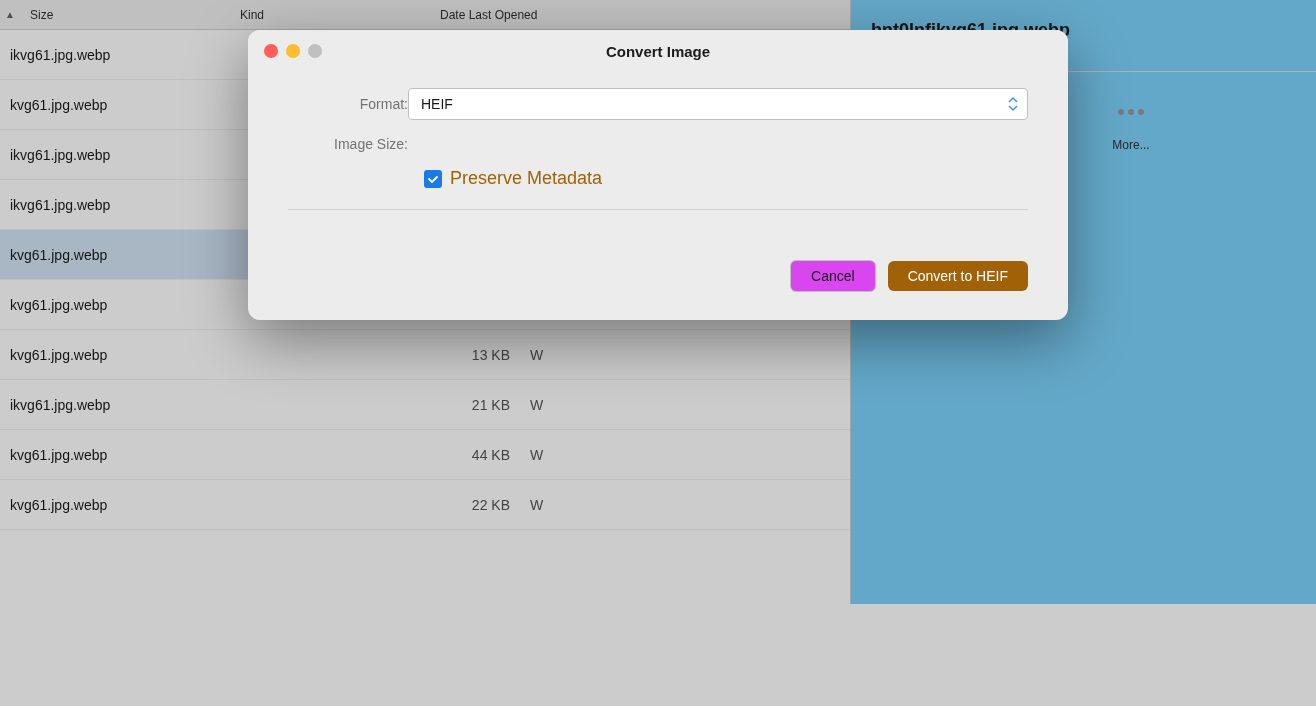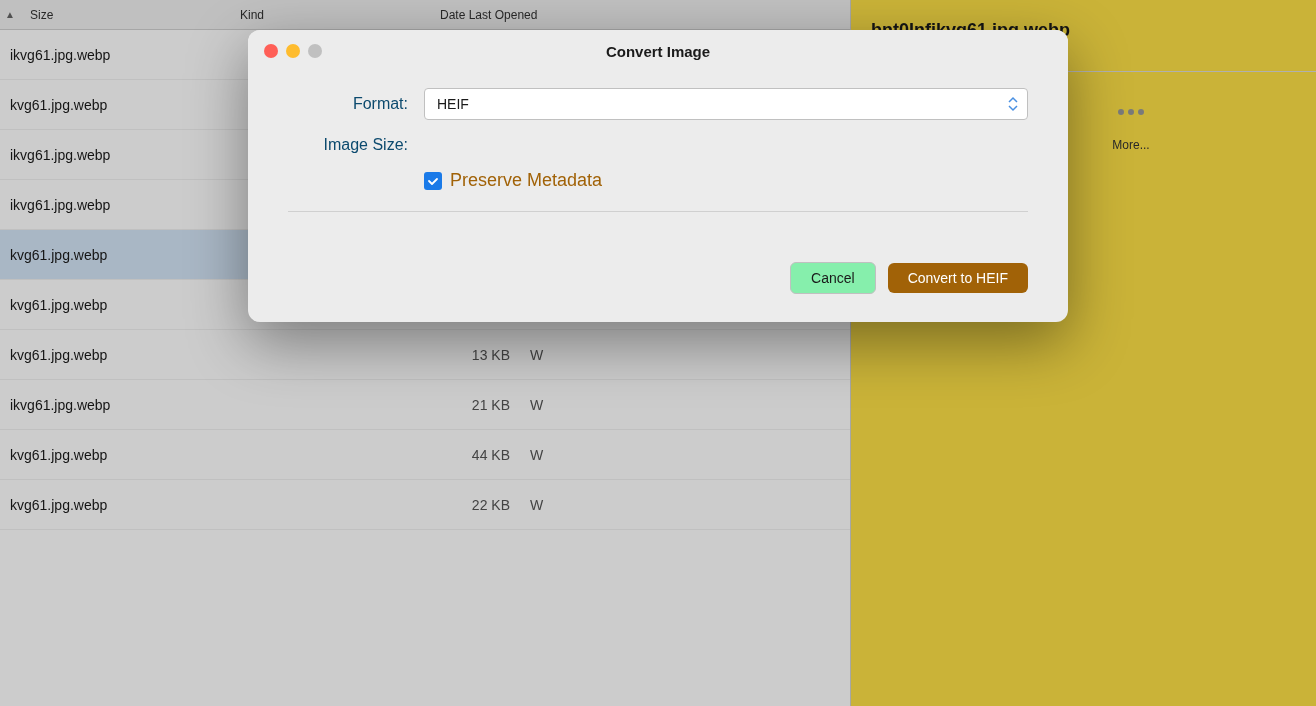--- a/index.html
+++ b/index.html
@@ -97,22 +97,22 @@
       width: 30px;
       color: #555;
     }
 
     
     .right-panel {
       position: absolute;
       top: 0;
       left: 850px;
       width: 466px;
-      height: 706px;
-      background: #fde047;
+      height: 604px;
+      background: #7dd3fc;
       border-left: 1px solid #d0d0d0;
     }
 
     .right-panel-info {
       padding: 20px 20px 10px 20px;
       border-bottom: 1px solid #ddd;
     }
 
     .file-title {
       font-size: 18px;
@@ -224,25 +224,24 @@
       padding: 20px 40px 30px 40px;
     }
 
     .form-row {
       display: flex;
       align-items: center;
       margin-bottom: 16px;
     }
 
     .form-label {
-      font-size: 16px;
-      color: #0c4a6e;
+      font-size: 14px;
+      color: #737373;
       text-align: right;
       width: 120px;
-      margin-right: 16px;
     }
 
     .form-select-wrapper {
       flex: 1;
       position: relative;
     }
 
     .form-select {
       width: 100%;
       height: 32px;
@@ -308,21 +307,21 @@
 
     .modal-footer {
       display: flex;
       justify-content: flex-end;
       align-items: center;
       gap: 12px;
       padding: 0 40px 28px 40px;
     }
 
     .btn-cancel {
-      background: #86efac;
+      background: #d946ef;
       border: 1px solid #c0c0c0;
       border-radius: 6px;
       padding: 7px 20px;
       font-size: 14px;
       color: #1a1a1a;
       cursor: pointer;
       font-family: inherit;
     }
 
     .btn-primary {

